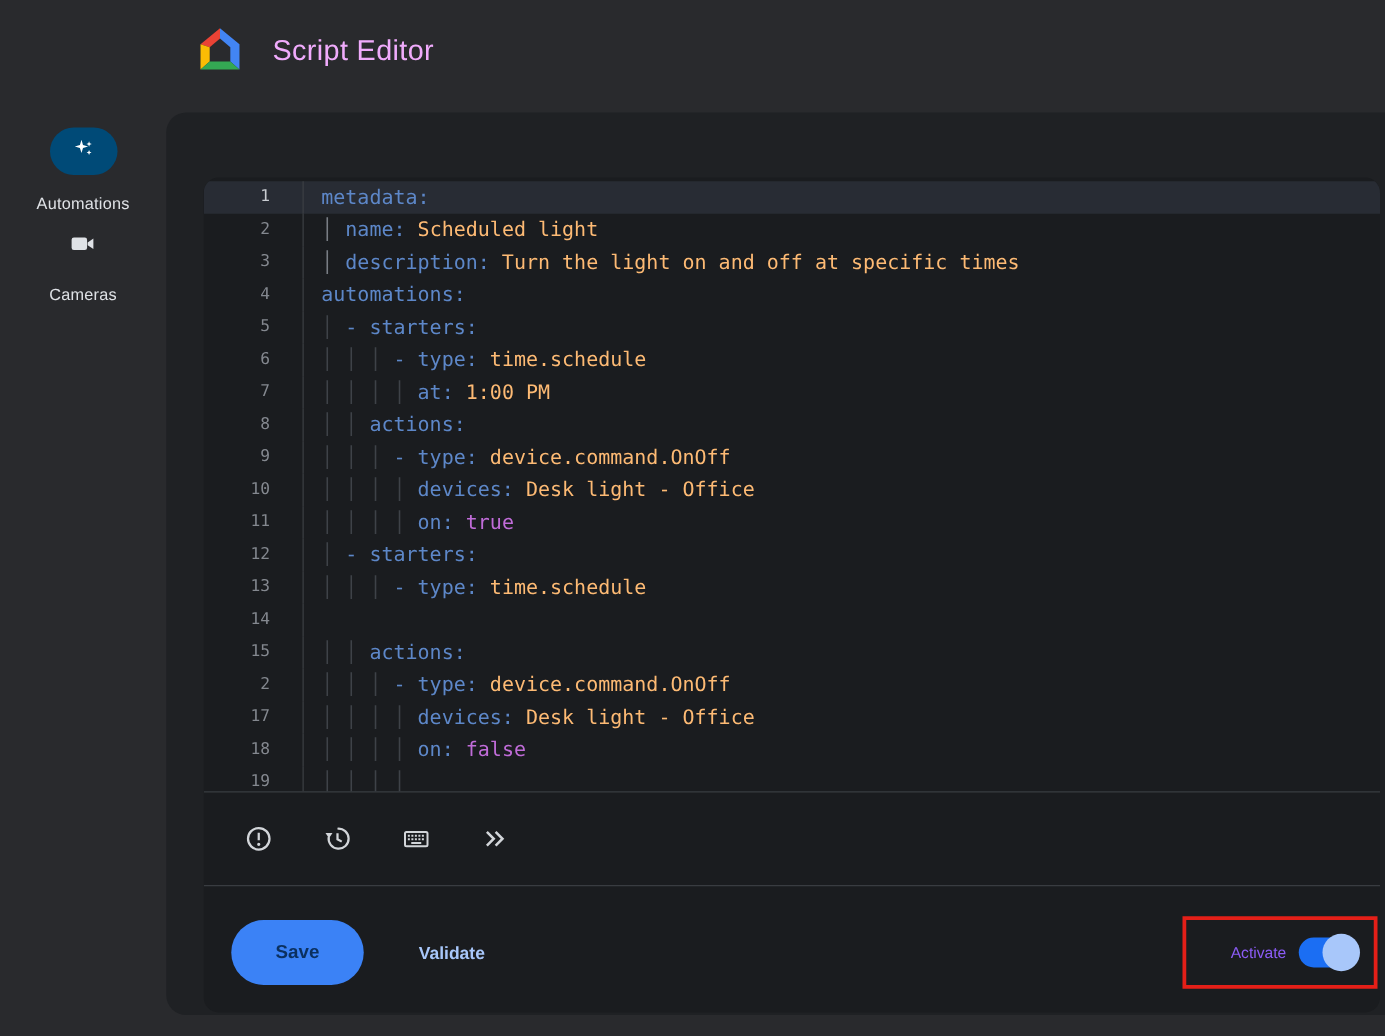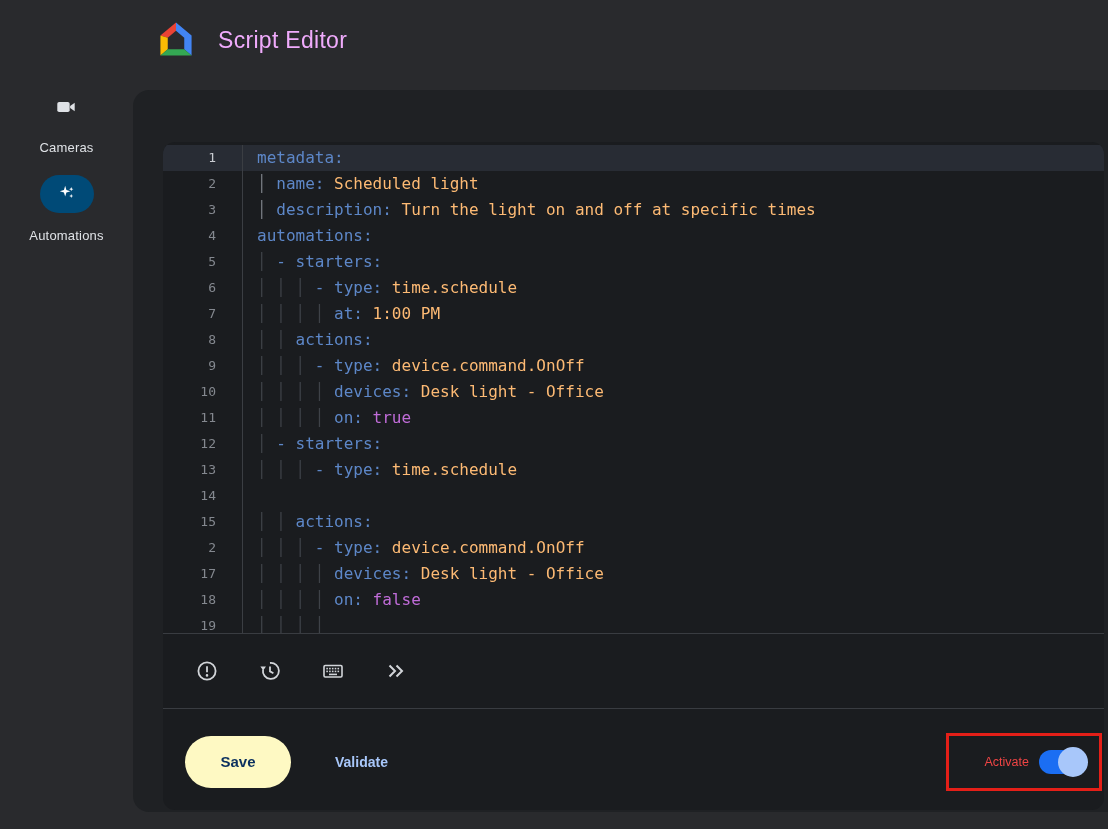--- a/index.html
+++ b/index.html
@@ -40,24 +40,24 @@
   .tk-g  { color:#3e4248; }
   .tk-ga { color:#787d84; }
 
   
   .toolbar { height:76px; border-top:1px solid #393c41; border-bottom:1px solid #393c41; display:flex; align-items:center; padding-left:32px; gap:39px; }
   .tb-btn { width:24px; height:24px; background:none; border:none; cursor:pointer; padding:0; color:#d2d5d9; }
   .tb-btn svg { display:block; }
 
   
   .footer { height:101px; display:flex; align-items:center; padding-left:22px; padding-top:4px; }
-  .save-btn { width:106px; height:52px; border-radius:26px; border:none; background:#fef9c3; color:#0b305f; font-size:15px; font-weight:600; font-family:"Liberation Sans", sans-serif; cursor:pointer; }
+  .save-btn { width:106px; height:52px; border-radius:26px; border:none; background:#3b82f6; color:#0b305f; font-size:15px; font-weight:600; font-family:"Liberation Sans", sans-serif; cursor:pointer; }
   .validate-btn { margin-left:44px; background:none; border:none; color:#a8c7fa; font-size:14px; font-weight:600; font-family:"Liberation Sans", sans-serif; cursor:pointer; }
   .activate-box { margin-left:auto; margin-right:2px; height:58px; width:156px; border:3px solid #e41f18; display:flex; align-items:center; justify-content:flex-end; padding-right:10px; gap:10px; }
-  .activate-label { color:#ef4444; font-size:12.5px; }
+  .activate-label { color:#8b5cf6; font-size:12.5px; }
   .switch { position:relative; width:46px; height:24px; border-radius:12px; background:#1b6ef3; border:none; cursor:pointer; flex:none; margin-right:4px; }
   .switch .knob { position:absolute; right:-3px; top:-3px; width:30px; height:30px; border-radius:50%; background:#a8c7fa; }
 </style>
 </head>
 <body>
 
 <div id="app">
 
   <div class="header">
     <div class="logo">
@@ -65,40 +65,40 @@
         <polygon points="24,5 41,19 41,41 33,34 33,21.5 24,14" fill="#4285f4"></polygon>
         <polygon points="24,5 7,19 15,21.5 24,14" fill="#ea4335"></polygon>
         <polygon points="7,19 15,21.5 15,34 7,41" fill="#fbbc04"></polygon>
         <polygon points="7,41 15,34 33,34 41,41" fill="#34a853"></polygon>
       </svg>
     </div>
     <div class="app-title">Script Editor</div>
   </div>
 
   <div class="sidebar">
-    <div class="nav-item nav-item-cameras">
-      <div class="cam-icon-wrap">
-        <svg viewBox="0 0 24 24" width="22" height="22" fill="#dfe2e6">
-          <rect x="2.5" y="6.5" width="13.5" height="11" rx="2"></rect>
-          <path d="M16.5 10.8 L21.5 7.4 V16.6 L16.5 13.2 Z"></path>
-        </svg>
-      </div>
-      <div class="nav-label">Cameras</div>
-    </div>
     <div class="nav-item nav-item-automations">
       <div class="pill">
         <span>
           <svg viewBox="0 0 20 20" width="19" height="19" fill="#ffffff">
             <path d="M8.6 3 L9.9 7.3 L14.2 8.6 L9.9 9.9 L8.6 14.2 L7.3 9.9 L3 8.6 L7.3 7.3 Z"></path>
             <path d="M15 4.2 L15.6 5.9 L17.3 6.5 L15.6 7.1 L15 8.8 L14.4 7.1 L12.7 6.5 L14.4 5.9 Z"></path>
             <path d="M15 11.6 L15.6 13.1 L17.1 13.7 L15.6 14.3 L15 15.8 L14.4 14.3 L12.9 13.7 L14.4 13.1 Z"></path>
           </svg>
         </span>
       </div>
       <div class="nav-label">Automations</div>
+    </div>
+    <div class="nav-item nav-item-cameras">
+      <div class="cam-icon-wrap">
+        <svg viewBox="0 0 24 24" width="22" height="22" fill="#dfe2e6">
+          <rect x="2.5" y="6.5" width="13.5" height="11" rx="2"></rect>
+          <path d="M16.5 10.8 L21.5 7.4 V16.6 L16.5 13.2 Z"></path>
+        </svg>
+      </div>
+      <div class="nav-label">Cameras</div>
     </div>
   </div>
 
   <div class="card">
     <div class="panel">
 
       <div class="code-area">
         <div>
             <div class="row current">
               <div class="ln">1</div>

